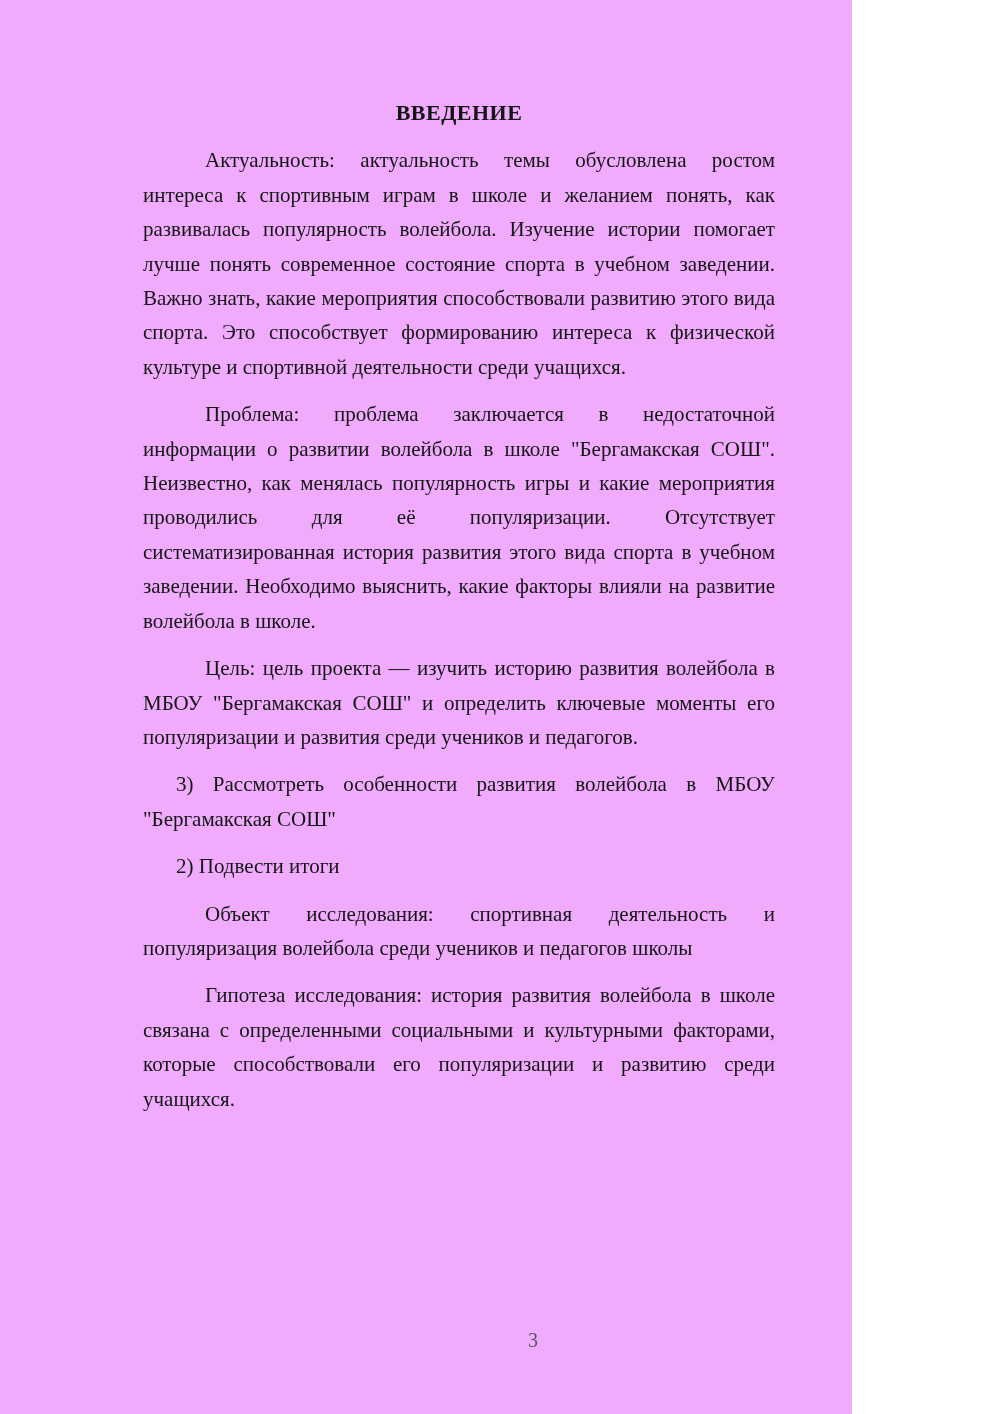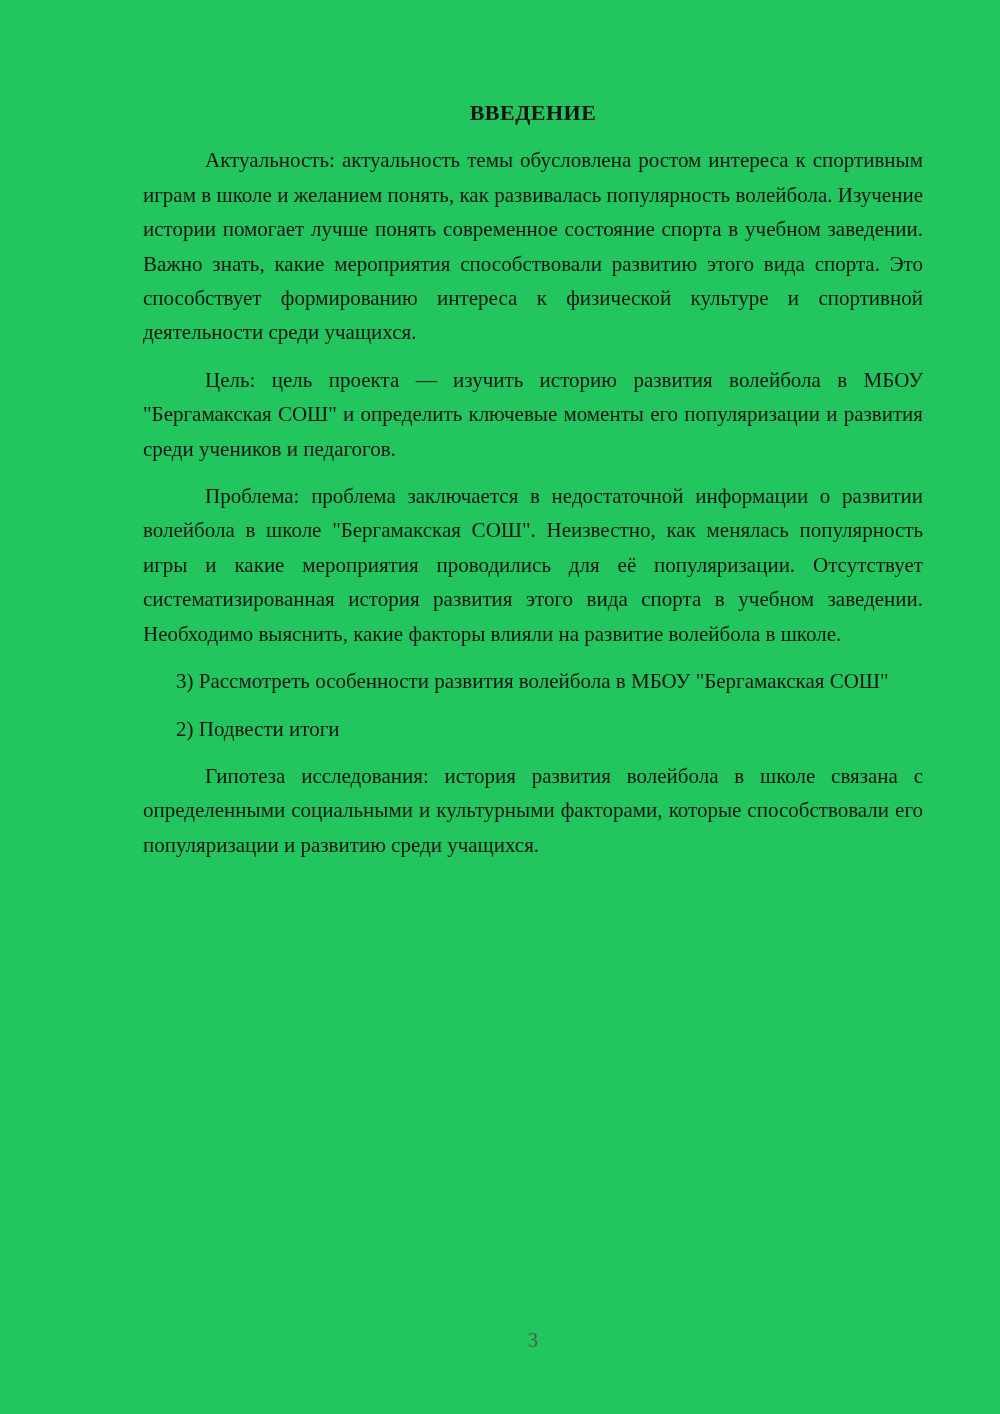--- a/index.html
+++ b/index.html
@@ -2,23 +2,23 @@
 <html><head>
 <meta charset="utf-8">
 <style>
   html, body {
     margin: 0;
     padding: 0;
     background: #ffffff;
   }
   .page {
     position: relative;
-    width: 1000px;
+    width: 852px;
     height: 1414px;
-    background: #22c55e;
+    background: #f0abfc;
     box-sizing: border-box;
     padding: 96px 77px 0 143px;
     font-family: "Liberation Serif", "DejaVu Serif", serif;
     font-size: 21px;
     line-height: 34.4px;
     color: #151515;
     overflow: hidden;
   }
   .doc-title {
     font-size: 22px;
@@ -51,31 +51,32 @@
 </style>
 </head>
 <body>
 
 <div class="page">
 
   <h1 class="doc-title">ВВЕДЕНИЕ</h1>
 
   <p class="para">Актуальность: актуальность темы обусловлена ростом интереса к спортивным играм в школе и желанием понять, как развивалась популярность волейбола. Изучение истории помогает лучше понять современное состояние спорта в учебном заведении. Важно знать, какие мероприятия способствовали развитию этого вида спорта. Это способствует формированию интереса к физической культуре и спортивной деятельности среди учащихся.</p>
 
+  <p class="para">Проблема: проблема заключается в недостаточной информации о развитии волейбола в школе "Бергамакская СОШ". Неизвестно, как менялась популярность игры и какие мероприятия проводились для её популяризации. Отсутствует систематизированная история развития этого вида спорта в учебном заведении. Необходимо выяснить, какие факторы влияли на развитие волейбола в школе.</p>
+
   <p class="para">Цель: цель проекта — изучить историю развития волейбола в МБОУ "Бергамакская СОШ" и определить ключевые моменты его популяризации и развития среди учеников и педагогов.</p>
-
-  <p class="para">Проблема: проблема заключается в недостаточной информации о развитии волейбола в школе "Бергамакская СОШ". Неизвестно, как менялась популярность игры и какие мероприятия проводились для её популяризации. Отсутствует систематизированная история развития этого вида спорта в учебном заведении. Необходимо выяснить, какие факторы влияли на развитие волейбола в школе.</p>
 
 
 
 
   <p class="list-item">3) Рассмотреть особенности развития волейбола в МБОУ "Бергамакская СОШ"</p>
 
 
   <p class="list-item">2) Подвести итоги</p>
 
+  <p class="para">Объект исследования: спортивная деятельность и популяризация волейбола среди учеников и педагогов школы</p>
 
 
   <p class="para">Гипотеза исследования: история развития волейбола в школе связана с определенными социальными и культурными факторами, которые способствовали его популяризации и развитию среди учащихся.</p>
 
   <div class="page-number">3</div>
 
 </div>
 
 </body></html>

